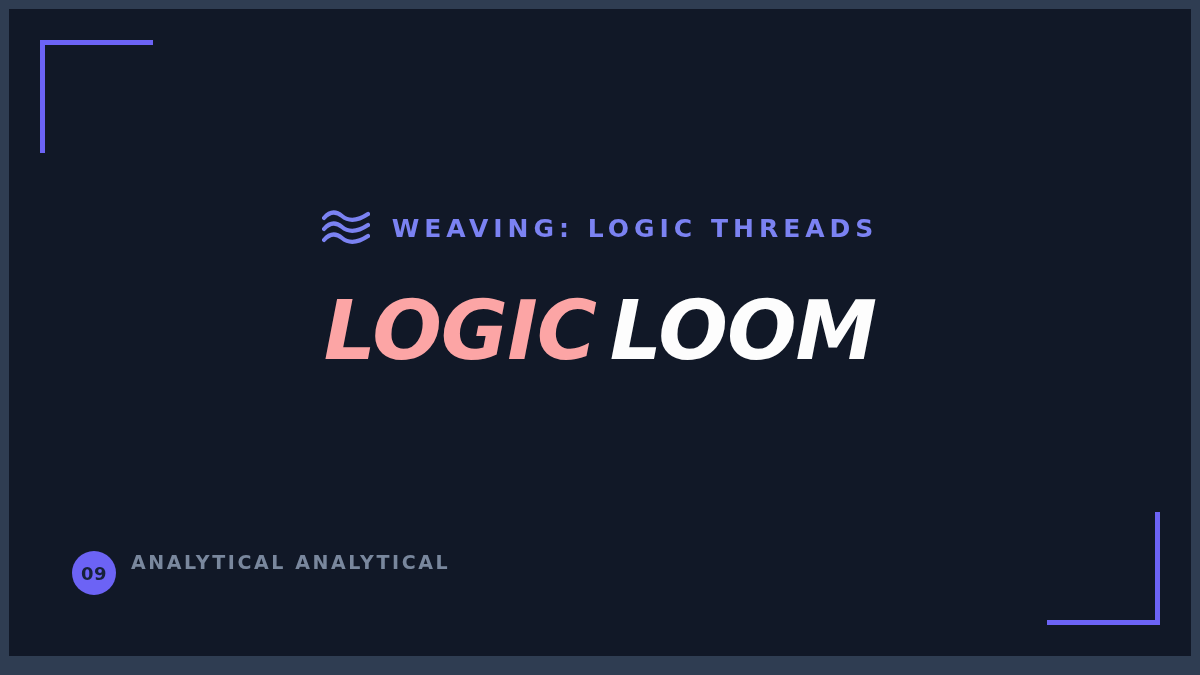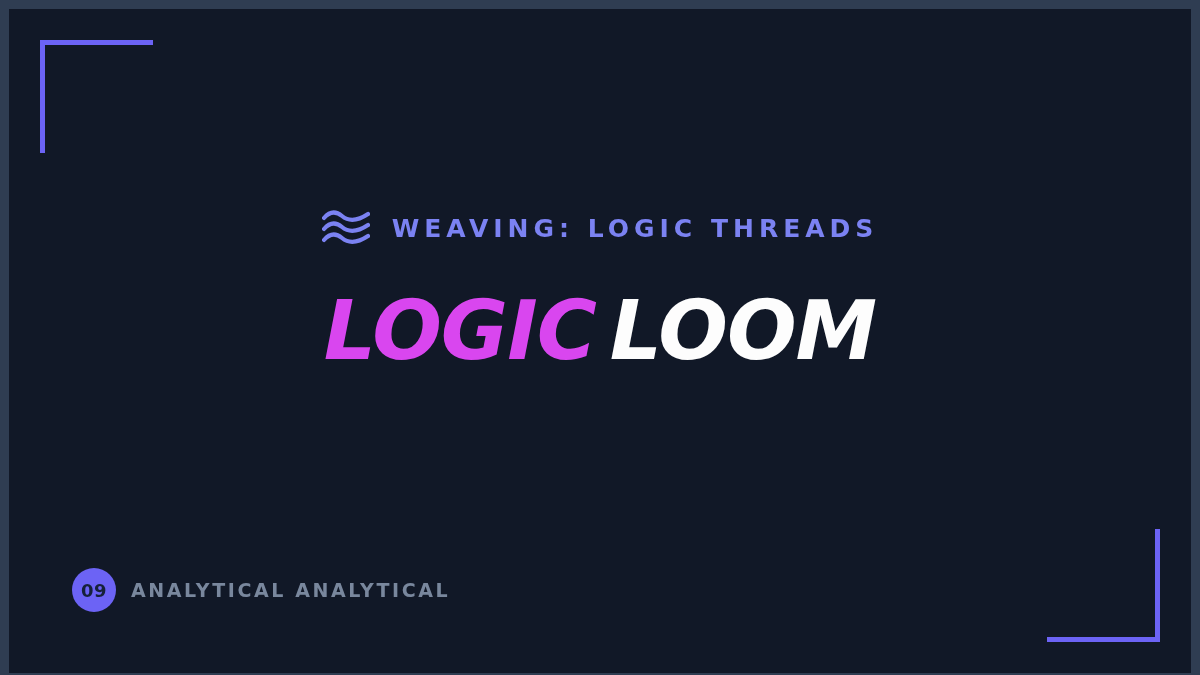--- a/index.html
+++ b/index.html
@@ -12,21 +12,21 @@
   body {
     font-family: "DejaVu Sans", sans-serif;
   }
 
   .slide {
     position: relative;
     width: 1200px;
     height: 675px;
     box-sizing: border-box;
     background: #2f3d52;
-    padding: 9px 9px 2px 9px;
+    padding: 9px 9px 19px 9px;
     overflow: hidden;
   }
 
   .slide-inner {
     position: relative;
     width: 100%;
     height: 100%;
     background: #111827;
     overflow: hidden;
   }
@@ -86,39 +86,39 @@
 
   .brand {
     margin-top: 39px;
     font-size: 82px;
     font-weight: bold;
     font-style: italic;
     letter-spacing: -1px;
     line-height: 1;
     white-space: nowrap;
   }
-  .brand-primary { color: #d946ef; }
+  .brand-primary { color: #fca5a5; }
   .brand-secondary { color: #fdfdfd; margin-left: 14px; }
 
   .subtitle {
     margin: 24px auto 0 auto;
     width: 560px;
     color: #b2bfd2;
     font-size: 31px;
     font-weight: normal;
     line-height: 1.08;
   }
 
   
   .footer {
     position: absolute;
     left: 63px;
     bottom: 61px;
     display: flex;
-    align-items: center;
+    align-items: flex-start;
     gap: 15px;
   }
 
   .number-badge {
     width: 44px;
     height: 44px;
     border-radius: 50%;
     background: #6c63f5;
     color: #16213a;
     font-size: 18px;

